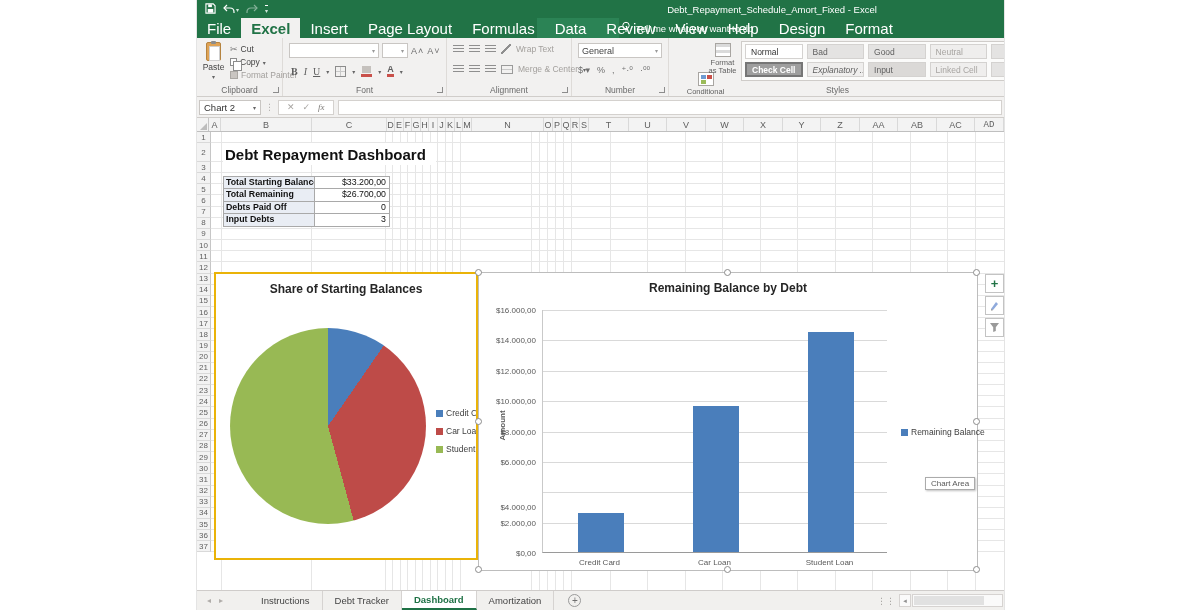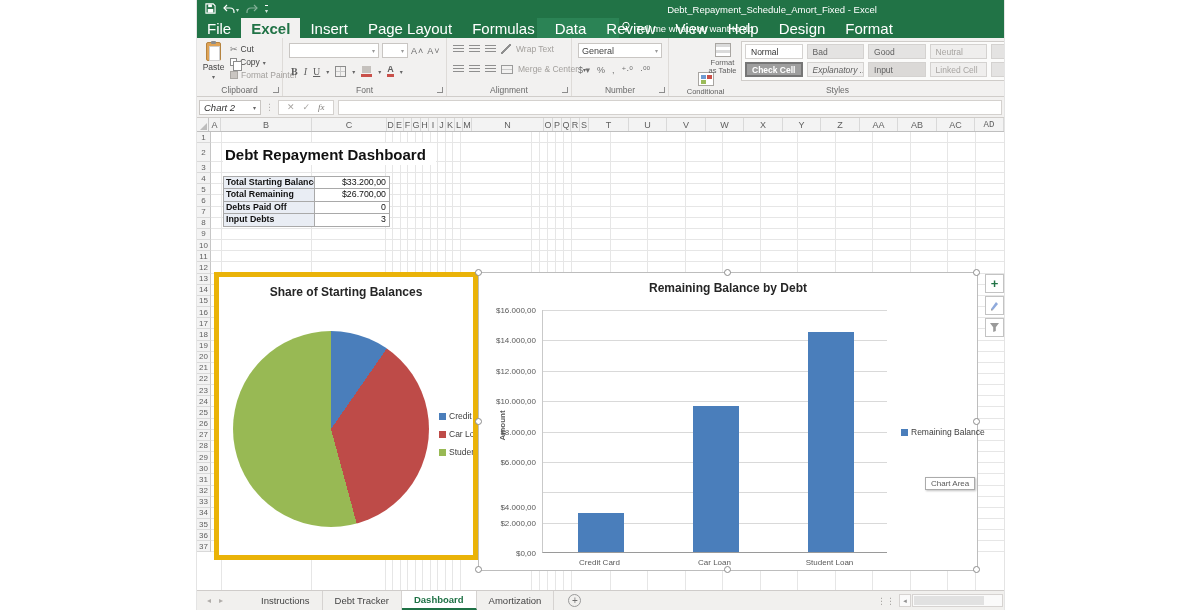--- a/index.html
+++ b/index.html
@@ -103,21 +103,21 @@
   .stcell.selected { background:#9e9e9e; color:#fff; border:2px solid #767676; font-weight:bold; }
   .stcell.italic { font-style:italic; background:#efeeed; }
   .stcell.input { background:#dbd9d7;text-align:center; }
   .stcell.faint { color:#a7a4a1; background:#efeeed; }
   .stcell.stub { width:14px; }
 
   
   .fbar { position:absolute; left:0; top:97px; width:100%; height:21px; background:#f2f1f0;
           border-bottom:1px solid #d0cdca; display:flex; align-items:center; padding:2px 2px; gap:4px; }
   .namebox { width:62px; height:15px; background:#fff; border:1px solid #c9c6c3; font-size:9.5px; color:#333;
-             display:flex; align-items:center; justify-content:space-between; padding:0 4px;font-style:italic; }
+             display:flex; align-items:center; justify-content:space-between; padding:0 4px; }
   .fdots { color:#b5b2af; font-size:9px; }
   .fbtns { height:15px; background:#fff; border:1px solid #d4d1ce; display:flex; align-items:center; gap:8px;
            padding:0 8px; color:#a8a5a2; font-size:9px; }
   .fx { font-style:italic; font-family:"Liberation Serif","DejaVu Serif",serif; color:#7d7a77; }
   .finput { flex:1; height:15px; background:#fff; border:1px solid #d4d1ce; }
 
   
   .colhdr { position:absolute; left:0; top:118px; width:100%; height:14px; display:flex;
             background:#f3f3f3; border-bottom:1px solid #bfbfbf; }
   .corner { width:14px; height:100%; border-right:1px solid #c6c6c6; position:relative; background:#f3f3f3; }
@@ -140,21 +140,21 @@
                  font-size:15px; font-weight:bold; color:#111; display:flex; align-items:center; white-space:nowrap; }
   .summary { position:absolute; left:26px; top:44px; width:167px; border-top:1px solid #a9a9a9; border-left:1px solid #a9a9a9; }
   .srow { display:flex; }
   .scell { height:12.4px; border-right:1px solid #a9a9a9; border-bottom:1px solid #a9a9a9;
            font-size:8.8px; line-height:11.5px; overflow:hidden; white-space:nowrap; }
   .slabel { width:91px; background:#e9edf4; font-weight:bold; padding-left:2px; color:#111; }
   .sval { width:75px; text-align:right; padding-right:3px; background:#fff; color:#111; }
 
   
   .piebox { position:absolute; left:17px; top:140px; width:264px; height:288px; background:#fff;
-            border:5px solid #eab308; overflow:hidden; }
+            border:2px solid #eab308; overflow:hidden; }
   .cht-title { position:absolute; left:0; right:0; top:8px; text-align:center; font-size:12px; font-weight:bold; color:#262626; }
   .pie { position:absolute; left:14px; top:54px; width:196px; height:196px; border-radius:50%; }
   .pleg { position:absolute; left:220px; display:flex; align-items:center; gap:3px; font-size:8.5px; color:#404040; white-space:nowrap; }
   .lsw { width:7px; height:7px; flex:none; }
 
   .barbox { position:absolute; left:281px; top:140px; width:500px; height:299px; background:#fff;
             border:1px solid #bdbdbd; }
   .bplot { position:absolute; left:63px; top:37px; width:345px; height:243px;
            border-left:1px solid #c9c9c9; border-bottom:1px solid #9a9a9a; }
   .bgrid { position:absolute; left:0; width:100%; height:1px; background:#d9d9d9; }

